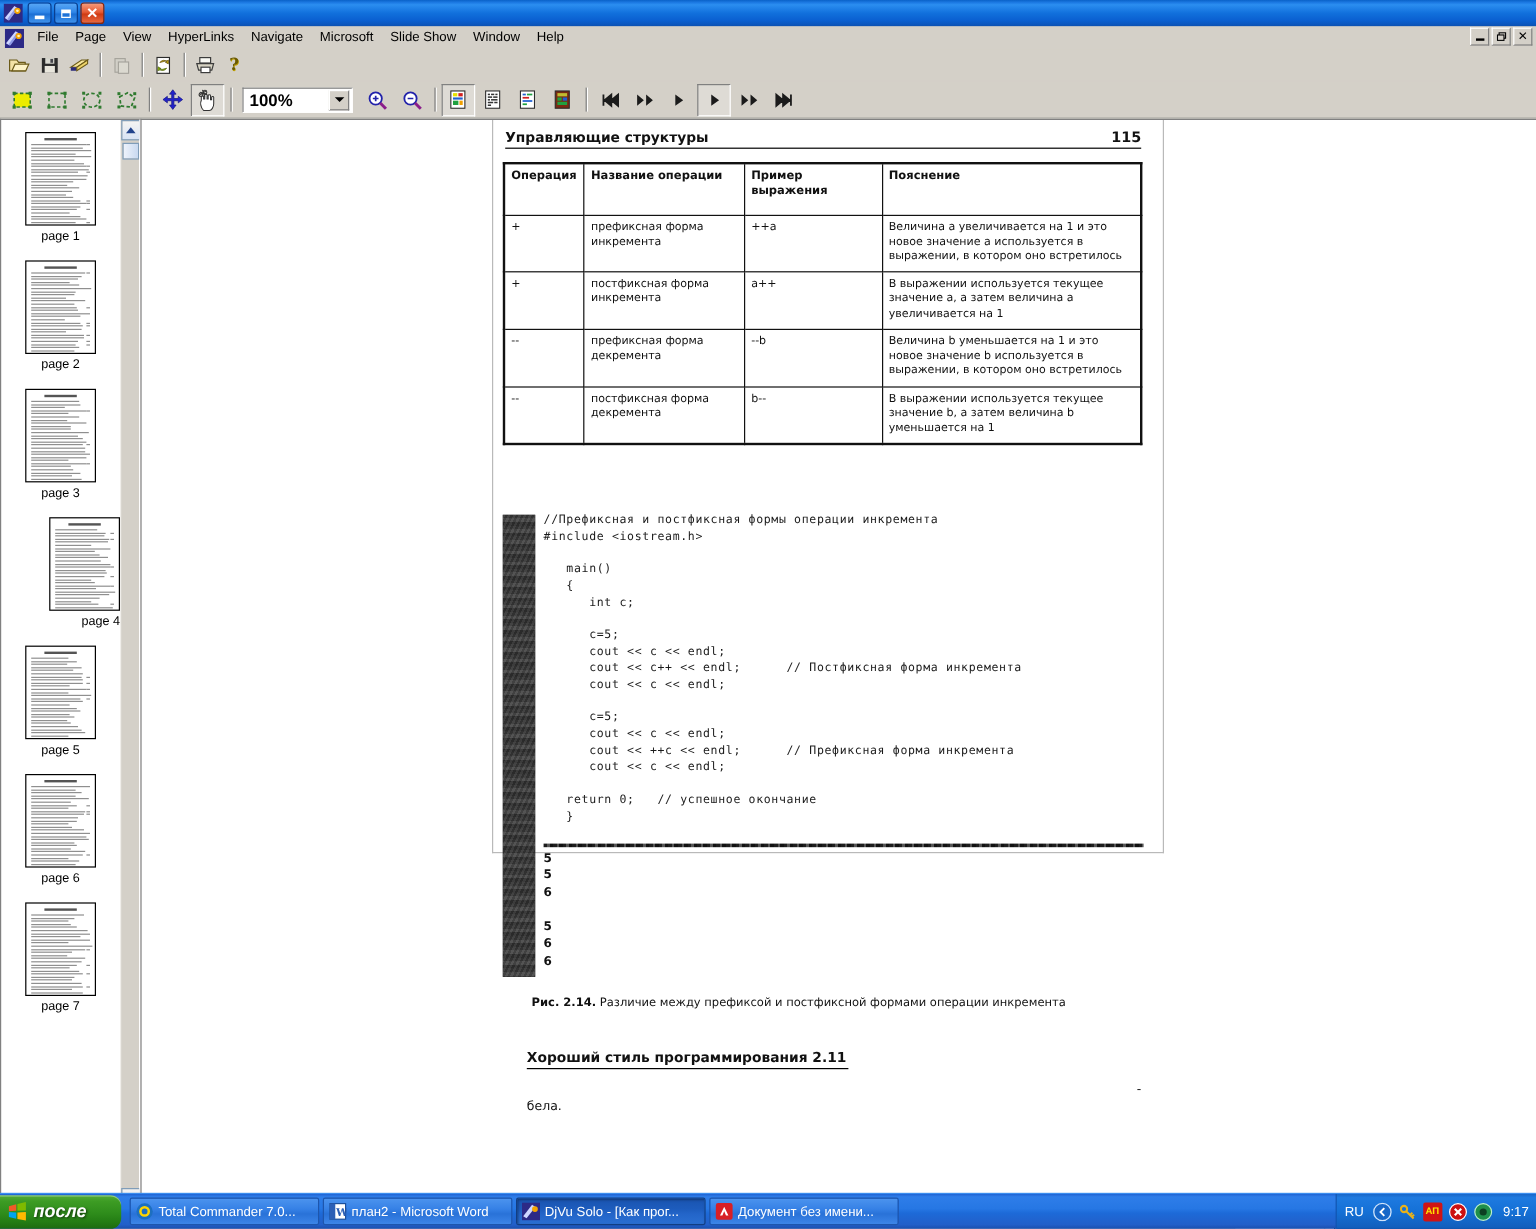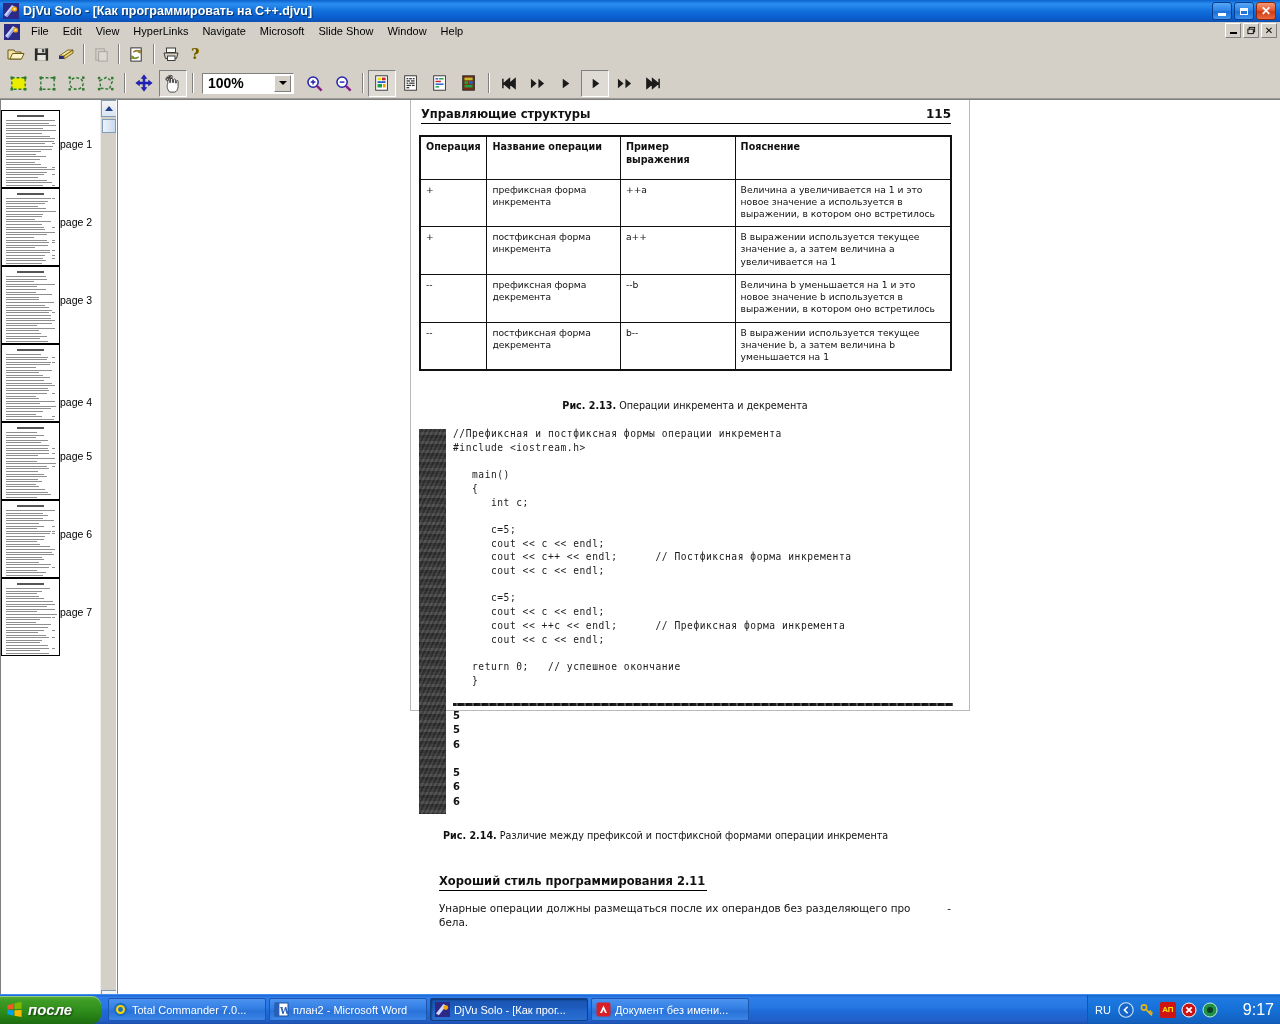--- a/index.html
+++ b/index.html
@@ -146,21 +146,21 @@
     background: #fff;
     border-right: 1px solid #fff;
     position: relative;
     overflow: hidden;
     border-top: 1px solid #808080;
     border-left: 1px solid #808080;
   }
   .thumb-scroll-area { position:absolute; left:0; top:0; right:16px; bottom:0; overflow:hidden;}
   .thumb {
     width: 100%;
-    display: flex; flex-direction: row; align-items: center;
+    display: flex; flex-direction: column; align-items: center;
     padding-top: 10px;
   }
   .thumb-card {
     width: 59px; height: 78px;
     border: 1px solid #000;
     background: #fff;
     padding: 3px 4px;
     overflow: hidden;
   }
   .thumb-label {
@@ -366,39 +366,38 @@
     box-shadow: inset 1px 1px 2px rgba(0,0,0,.35);
   }
   .task-btn .ticon { width: 15px; height: 15px; flex: 0 0 15px; margin-right: 4px; position: relative;}
   .tray {
     height: 30px; display: flex; align-items: center;
     background: linear-gradient(to bottom, #1866c8 0%, #1e7ae0 10%, #1470d6 50%, #125fbd 92%, #0e4fa5 100%);
     border-left: 1px solid #1055b0;
     padding: 0 6px 0 7px; gap: 5px;
   }
   .tray .lang { color: #fff; font-size: 11px; margin-right: 2px; }
-  .tray .clock { color: #fff; font-size: 16px; margin-left: 20px; }
+  .tray .clock { color: #fff; font-size: 11px; margin-left: 4px; }
   .tray-ico { width: 16px; height: 16px; border-radius: 50%; position: relative; }
 </style>
 </head>
 <body>
 
 <div id="app">
 
   <div class="titlebar">
     <div class="app-icon">
       <svg viewBox="0 0 16 16" width="16" height="16">
         <rect x="0" y="0" width="16" height="16" fill="#2d2a86"></rect>
         <path d="M1 12 L9 2 L12 4 L4 14 Z" fill="#cfd6ff"></path>
         <path d="M3 13 L10 3.5 L11.5 4.6 L4.7 14 Z" fill="#8f9ae8"></path>
         <circle cx="11.5" cy="6" r="2.6" fill="#f5a400"></circle>
         <circle cx="11.5" cy="6" r="1.1" fill="#fff3c0"></circle>
       </svg>
     </div>
-    <div class="titlebar-text">DjVu Solo - [Как программировать на C++.djvu]</div>
     <div class="tb-btns">
       <div class="tb-btn tb-min">
           <span class="glyph-min"></span>
         </div>
       <div class="tb-btn tb-max">
           <span class="glyph-max"></span>
         </div>
       <div class="tb-btn tb-close">
           <span class="glyph-x">✕</span>
         </div>
@@ -409,21 +408,21 @@
     <div class="mdi-icon">
       <svg viewBox="0 0 16 16" width="16" height="16">
         <rect x="0" y="0" width="16" height="16" fill="#2d2a86"></rect>
         <path d="M1 12 L9 2 L12 4 L4 14 Z" fill="#cfd6ff"></path>
         <path d="M3 13 L10 3.5 L11.5 4.6 L4.7 14 Z" fill="#8f9ae8"></path>
         <circle cx="11.5" cy="6" r="2.6" fill="#f5a400"></circle>
         <circle cx="11.5" cy="6" r="1.1" fill="#fff3c0"></circle>
       </svg>
     </div>
     <div class="menu-item">File</div>
-    <div class="menu-item">Edit</div>
+    <div class="menu-item">Page</div>
     <div class="menu-item">View</div>
     <div class="menu-item">HyperLinks</div>
     <div class="menu-item">Navigate</div>
     <div class="menu-item">Microsoft</div>
     <div class="menu-item">Slide Show</div>
     <div class="menu-item">Window</div>
     <div class="menu-item">Help</div>
 
     <div class="mdi-btns">
       <div class="mdi-btn">
@@ -1035,24 +1034,20 @@
                 </tr>
                 <tr>
                   <td class="c1">--</td>
                   <td class="c2">постфиксная форма декремента</td>
                   <td class="c3">b--</td>
                   <td class="c4">В выражении используется текущее значение b, а затем величина b уменьшается на 1</td>
                 </tr>
               </tbody>
           </table>
 
-          <div class="figcap" style="top:300px;">
-            <b>Рис. 2.13.</b>
-            <span>Операции инкремента и декремента</span>
-          </div>
 
           <div class="scanbar"></div>
           <div class="code">//Префиксная и постфиксная формы операции инкремента
 #include &lt;iostream.h&gt;
 
    main()
    {
       int c;
 
       c=5;
@@ -1078,21 +1073,21 @@
 
           <div class="figcap left" style="top:730px; left:32px;">
             <b>Рис. 2.14.</b>
             <span>Различие между префиксой и постфиксной формами операции инкремента</span>
           </div>
 
           <div class="gsty" style="top:774px;">
             <div class="hd">Хороший стиль программирования 2.11</div>
             <div class="bd">
               <span class="tail">-</span>
-              <span>Унарные операции должны размещаться после их операндов без разделяющего про</span><br>
+              <br>
               <span>бела.</span>
             </div>
           </div>
 
         </div>
       </div>
     </div>
   </div>
 
   <div class="statusbar">

